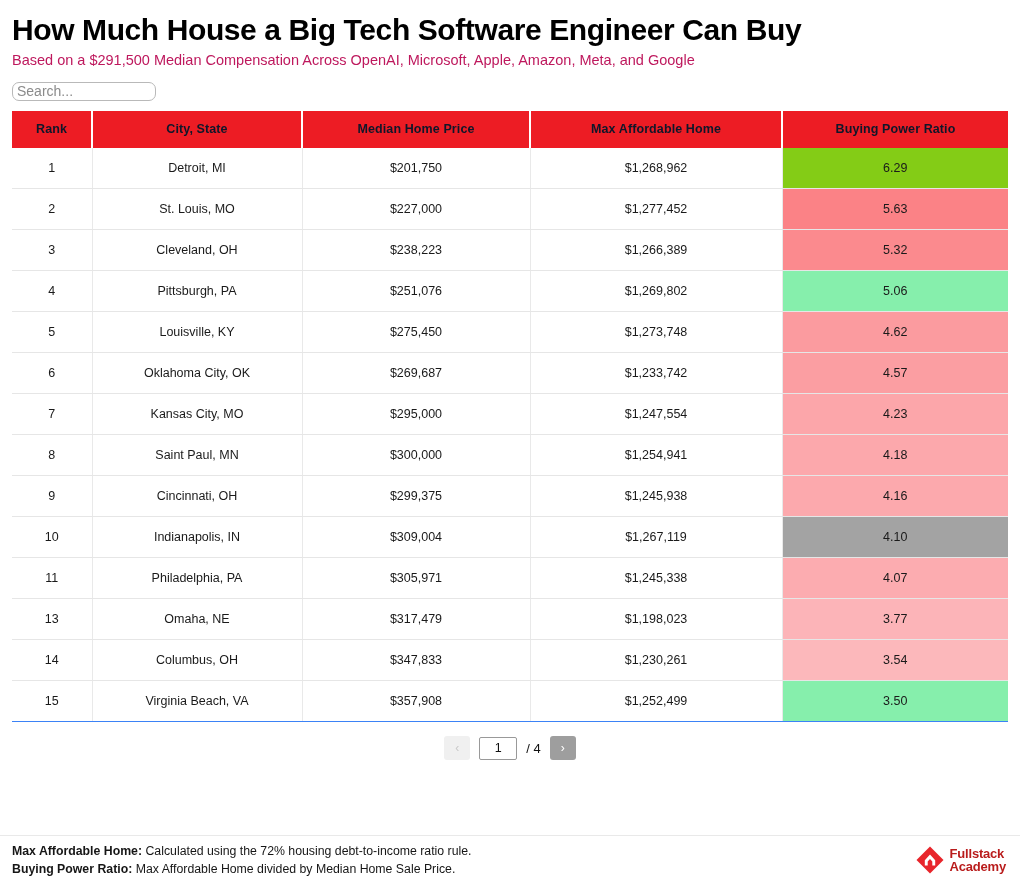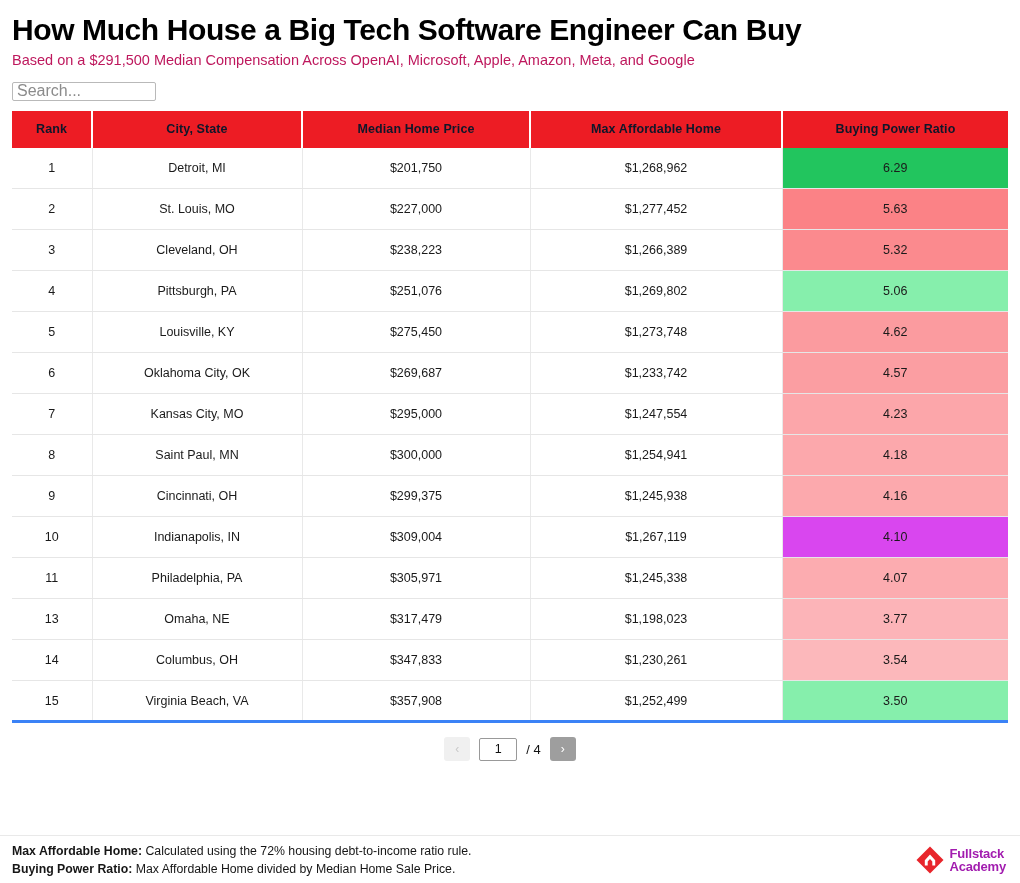--- a/index.html
+++ b/index.html
@@ -31,24 +31,24 @@
     font-size: 14.5px;
     color: #be185d;
     margin: 0 0 12px 0;
     line-height: 1.2;
     font-weight: normal;
   }
   .search-row { margin: 0 0 10px 0; }
   .search-input {
     width: 144px;
     height: 19px;
-    font-size: 16px;
+    font-size: 14px;
     padding: 1px 4px;
     border: 1px solid #b9b9b9;
-    border-radius: 2px;
+    border-radius: 7px;
     color: #444;
     background: #fff;
     font-family: "Liberation Sans", sans-serif;
     outline: none;
   }
   .search-input::placeholder { color: #8b8b8b; }
 
   .table-wrap { padding: 0 12px; }
   table.data-table {
     width: 996px;
@@ -72,21 +72,21 @@
     height: 41px;
     text-align: center;
     border-bottom: 1px solid #e6e6e6;
     border-right: 1px solid #e9e9e9;
     color: #1a1a1a;
     font-size: 12.5px;
     background: #ffffff;
     padding: 0 6px;
   }
   table.data-table tbody td:last-child { border-right: none; }
-  table.data-table tbody tr:last-child td { border-bottom: 3px solid #3b82f6; }
+  table.data-table tbody tr:last-child td { border-bottom: 1px solid #3b82f6; }
   .col-rank   { width: 80px; }
   .col-city   { width: 210px; }
   .col-price  { width: 228px; }
   .col-max    { width: 252px; }
   .col-ratio  { width: 226px; }
   td.ratio-cell { border-right: none; border-bottom: 1px solid #ffffff; }
 
   .pagination {
     display: flex;
     align-items: center;
@@ -133,21 +133,21 @@
     padding-top: 7px;
   }
   .footnotes { font-size: 12.3px; line-height: 1.45; color: #161616; }
   .footnotes b { font-weight: bold; }
   .logo { display: flex; align-items: center; gap: 6px; padding-right: 2px; margin-top: 3px;}
   .logo-mark { width: 28px; height: 28px; flex: 0 0 28px; }
   .logo-text {
     font-size: 13px;
     font-weight: bold;
     line-height: 1.03;
-    color: #a21caf;
+    color: #b91c1c;
     letter-spacing: -0.2px;
   }
 </style>
 </head>
 <body>
 
 <div id="page">
 
   <div class="header-block">
     <h1 class="page-title">How Much House a Big Tech Software Engineer Can Buy</h1>
@@ -174,21 +174,21 @@
           <th>Max Affordable Home</th>
           <th>Buying Power Ratio</th>
         </tr>
       </thead>
       <tbody id="table-body">
           <tr>
             <td>1</td>
             <td>Detroit, MI</td>
             <td>$201,750</td>
             <td>$1,268,962</td>
-            <td class="ratio-cell" style="background: #22c55e;">6.29</td>
+            <td class="ratio-cell" style="background: #84cc16;">6.29</td>
           </tr>
           <tr>
             <td>2</td>
             <td>St. Louis, MO</td>
             <td>$227,000</td>
             <td>$1,277,452</td>
             <td class="ratio-cell" style="background: rgb(251, 130, 134);">5.63</td>
           </tr>
           <tr>
             <td>3</td>
@@ -237,21 +237,21 @@
             <td>Cincinnati, OH</td>
             <td>$299,375</td>
             <td>$1,245,938</td>
             <td class="ratio-cell" style="background: rgb(252, 169, 173);">4.16</td>
           </tr>
           <tr>
             <td>10</td>
             <td>Indianapolis, IN</td>
             <td>$309,004</td>
             <td>$1,267,119</td>
-            <td class="ratio-cell" style="background: #d946ef;">4.10</td>
+            <td class="ratio-cell" style="background: #a3a3a3;">4.10</td>
           </tr>
           <tr>
             <td>11</td>
             <td>Philadelphia, PA</td>
             <td>$305,971</td>
             <td>$1,245,338</td>
             <td class="ratio-cell" style="background: rgb(252, 172, 176);">4.07</td>
           </tr>
           <tr>
             <td>13</td>

